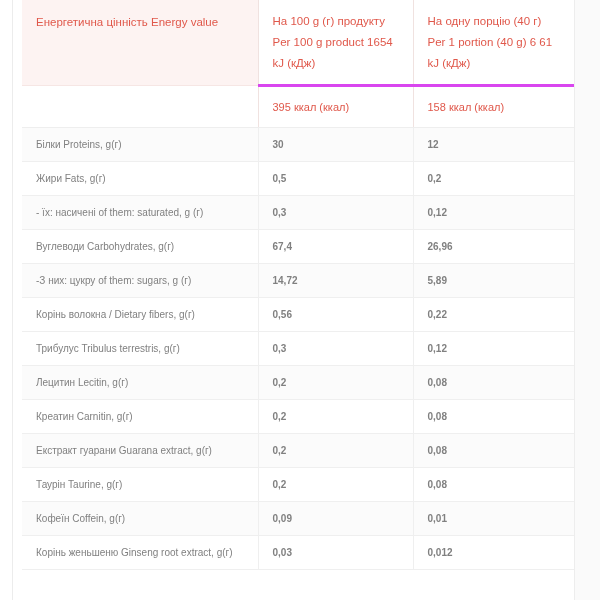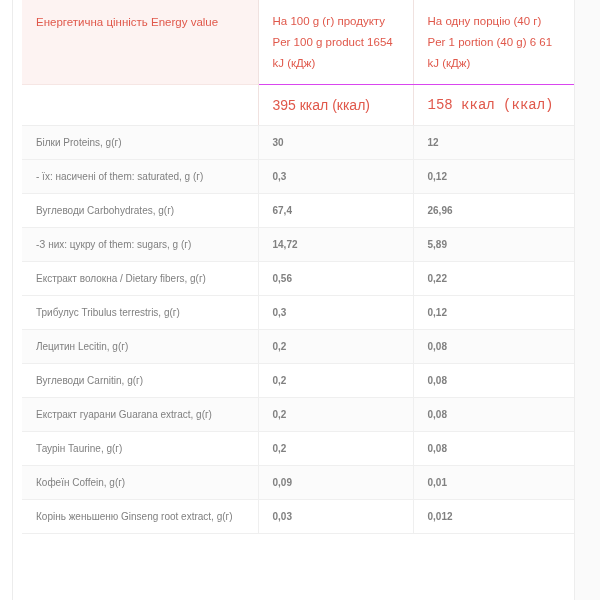--- a/index.html
+++ b/index.html
@@ -66,51 +66,51 @@
   table.nutrition col.c-per100{ width: 155px; }
   table.nutrition col.c-port  { width: 161px; }
 
   
   tr.head-main td {
     vertical-align: top;
     padding: 11px 14px 10px 14px;
     color: #e0584b;
     font-size: 11.5px;
     line-height: 21px;
-    border-bottom: 1px solid #d946ef;
+    border-bottom: 3px solid #d946ef;
     border-right: 1px solid #f0e2e0;
     background: #ffffff;
   }
   tr.head-main td.name-head {
     background: #fdf3f2;
     border-bottom: 1px solid #f6e6e4;
     height: 16px;
     padding-top: 12px;
   }
   tr.head-main td.v-head {
     height: 35px;
   }
   tr.head-main td:last-child { border-right: none; }
 
   tr.head-kcal td {
     padding: 12px 14px 12px 14px;
     color: #e0584b;
-    font-size: 14px;
+    font-size: 11px;
     line-height: 16px;
     border-bottom: 1px solid #eeeeee;
     border-right: 1px solid #f0e2e0;
     background: #ffffff;
     vertical-align: middle;
     height: 12px;
   }
   tr.head-kcal td.name-head {
     background: #ffffff;
     border-right: 1px solid #f0e2e0;
   }
-  tr.head-kcal td:last-child { border-right: none; font-family: Liberation Mono, monospace; }
+  tr.head-kcal td:last-child { border-right: none; }
 
   
   tbody.rows td {
     padding: 0 14px;
     height: 33px;
     font-size: 10px;
     color: #808080;
     border-bottom: 1px solid #efefef;
     border-right: 1px solid #efefef;
     vertical-align: middle;
@@ -152,52 +152,57 @@
           <td>158 ккал (ккал)</td>
         </tr>
       </thead>
 
       <tbody class="rows" id="rows-body">
           <tr class="odd">
             <td class="nutrient">Білки Proteins, g(г)</td>
             <td class="val">30</td>
             <td class="val">12</td>
           </tr>
+          <tr class="even">
+            <td class="nutrient">Жири Fats, g(г)</td>
+            <td class="val">0,5</td>
+            <td class="val">0,2</td>
+          </tr>
           <tr class="odd">
             <td class="nutrient">- їх: насичені of them: saturated, g (г)</td>
             <td class="val">0,3</td>
             <td class="val">0,12</td>
           </tr>
           <tr class="even">
             <td class="nutrient">Вуглеводи Carbohydrates, g(г)</td>
             <td class="val">67,4</td>
             <td class="val">26,96</td>
           </tr>
           <tr class="odd">
             <td class="nutrient">-З них: цукру of them: sugars, g (г)</td>
             <td class="val">14,72</td>
             <td class="val">5,89</td>
           </tr>
           <tr class="even">
-            <td class="nutrient">Екстракт волокна / Dietary fibers, g(г)</td>
+            <td class="nutrient">Корінь волокна / Dietary fibers, g(г)</td>
             <td class="val">0,56</td>
             <td class="val">0,22</td>
           </tr>
           <tr class="even">
             <td class="nutrient">Трибулус Tribulus terrestris, g(г)</td>
             <td class="val">0,3</td>
             <td class="val">0,12</td>
           </tr>
           <tr class="odd">
             <td class="nutrient">Лецитин Lecitin, g(г)</td>
             <td class="val">0,2</td>
             <td class="val">0,08</td>
           </tr>
           <tr class="even">
-            <td class="nutrient">Вуглеводи Carnitin, g(г)</td>
+            <td class="nutrient">Креатин Carnitin, g(г)</td>
             <td class="val">0,2</td>
             <td class="val">0,08</td>
           </tr>
           <tr class="odd">
             <td class="nutrient">Екстракт гуарани Guarana extract, g(г)</td>
             <td class="val">0,2</td>
             <td class="val">0,08</td>
           </tr>
           <tr class="even">
             <td class="nutrient">Таурін Taurine, g(г)</td>

